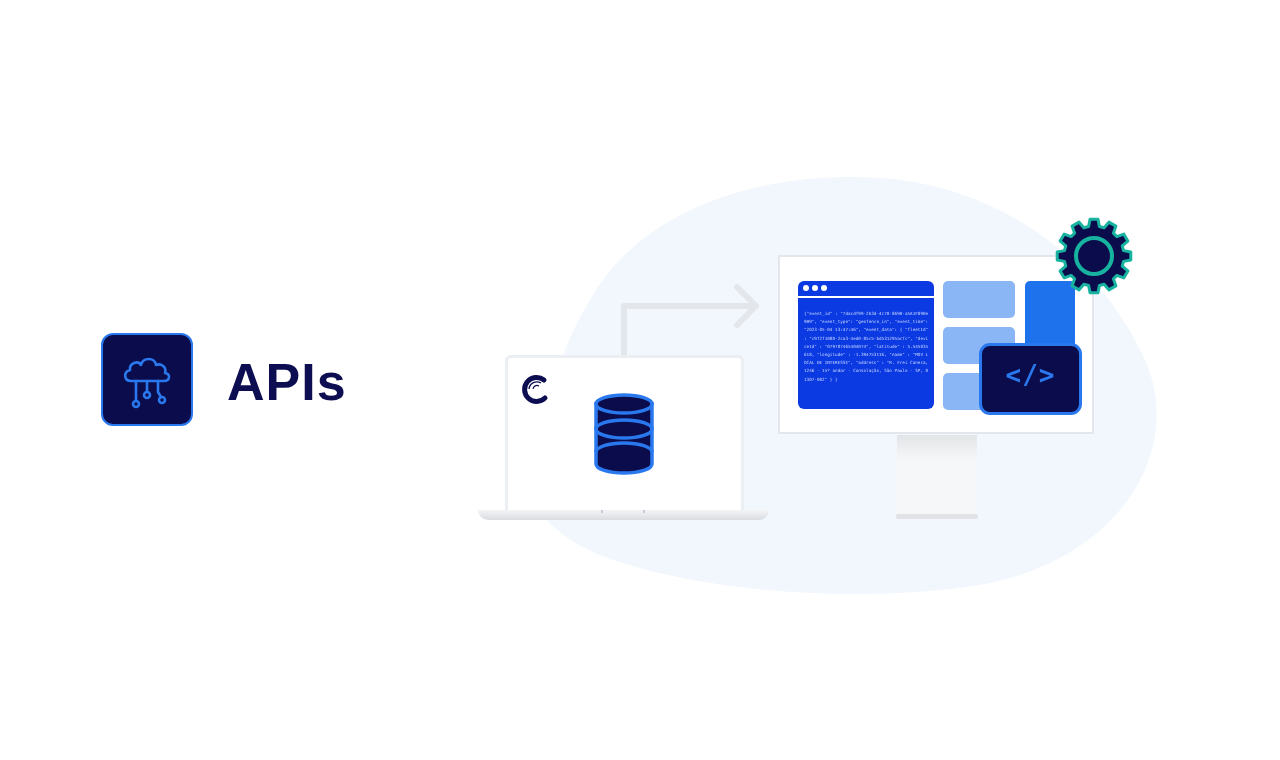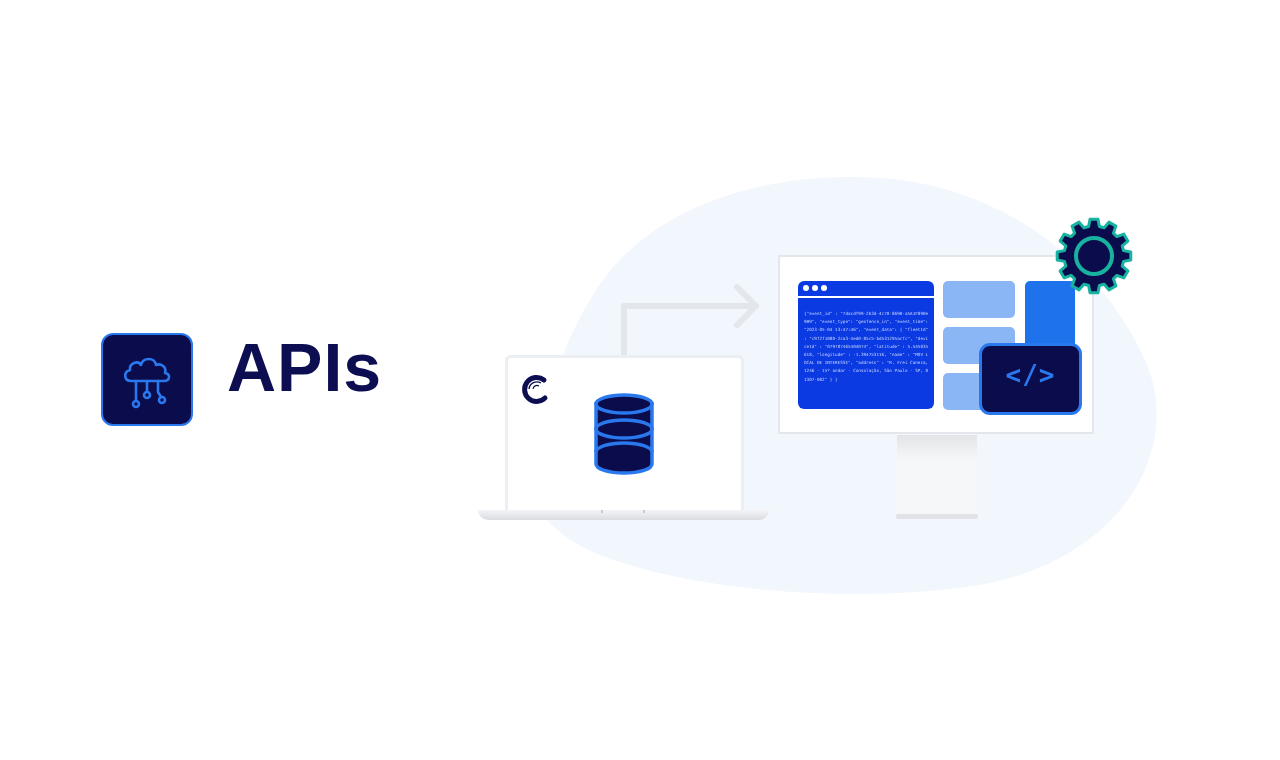--- a/index.html
+++ b/index.html
@@ -1,21 +1,21 @@
 <!DOCTYPE html>
 <html><head>
 <meta charset="utf-8">
 <style>
   html, body { margin:0; padding:0; }
   body { width:1280px; height:760px; background:#ffffff; position:relative; overflow:hidden; font-family:"Liberation Sans", sans-serif; }
   .abs { position:absolute; }
   #blob { left:0; top:0; width:1280px; height:760px; }
   #api-tile { left:101px; top:333px; width:88px; height:89px; background:#0b0c4c; border:2px solid #2a78ee; border-radius:12px; box-sizing:content-box; }
   #api-tile svg { position:absolute; left:0; top:0; }
-  #api-title { left:227px; top:335px; font-size:68px; font-weight:bold; color:#0d0e52; letter-spacing:1px; line-height:64px; }
+  #api-title { left:227px; top:350px; font-size:52px; font-weight:bold; color:#0d0e52; letter-spacing:1px; line-height:64px; }
   
   #laptop-screen { left:505px; top:355px; width:233px; height:154px; background:#ffffff; border:3px solid #ebeef2; border-bottom:none; border-radius:6px 6px 0 0; }
   #laptop-base { left:478px; top:510px; width:291px; height:10px; background:linear-gradient(#f4f5f7,#d9dce1); border-radius:0 0 14px 14px; }
   .hinge { top:510px; width:2px; height:3px; background:#c8ccd2; }
   
   #monitor { left:778px; top:255px; width:316px; height:179px; background:#ffffff; border:2px solid #e3e6ea; box-sizing:border-box; }
   #stand { left:897px; top:435px; width:80px; height:80px; background:linear-gradient(#e2e4e7 0px,#f6f7f8 25px,#f6f7f8 100%); }
   #stand-foot { left:896px; top:514px; width:82px; height:5px; background:#e0e2e6; border-radius:2px; }
   #code-window { left:798px; top:281px; width:136px; height:128px; background:#0b3ae2; border-radius:6px; overflow:hidden; }
   #code-window .titlebar { height:15px; border-bottom:2px solid #ffffff; position:relative; }

